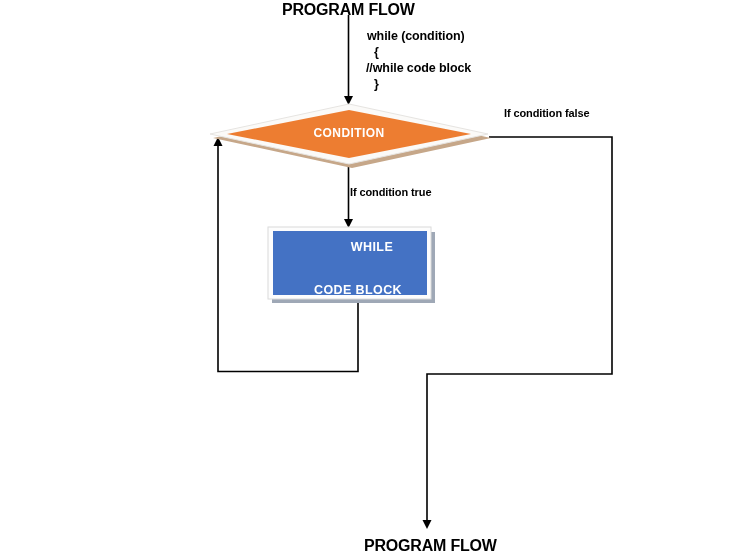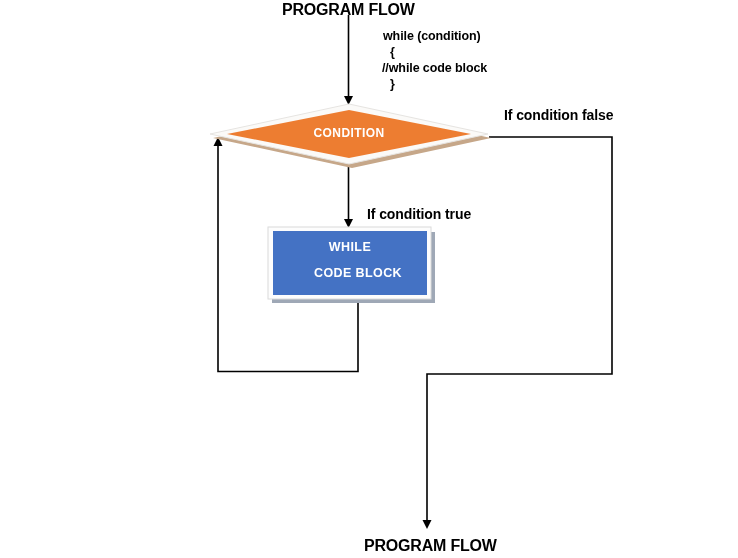--- a/index.html
+++ b/index.html
@@ -14,34 +14,34 @@
   #flowchart-svg { position: absolute; left: 0; top: 0; }
   .connector { fill: none; stroke-width: 1.6px; }
   .label {
     position: absolute;
     font-weight: bold;
     color: #000000;
     white-space: nowrap;
     line-height: 1;
   }
   .title-label   { font-size: 16px; letter-spacing: -0.2px; }
-  .code-line     { font-size: 12.5px; letter-spacing: -0.1px; margin-left: 16px; }
-  .branch-label  { font-size: 14px;  letter-spacing: -0.1px; }
+  .code-line     { font-size: 12.5px; letter-spacing: -0.1px; }
+  .branch-label  { font-size: 11px;  letter-spacing: -0.1px; }
   .shape-text {
     position: absolute;
     font-weight: bold;
     color: #ffffff;
     text-align: center;
     white-space: nowrap;
     line-height: 1;
     letter-spacing: 0.4px;
   }
   .condition-text { left: 210px; top: 127px; width: 278px; font-size: 12px; }
-  .while-text-1   { left: 273px; top: 241px; width: 154px; font-size: 12.5px; }
-  .while-text-2   { left: 273px; top: 267px; width: 170px; font-size: 12.5px; }
+  .while-text-1   { left: 273px; top: 241px; width: 154px; font-size: 12.5px; padding-left: 22px; }
+  .while-text-2   { left: 273px; top: 284px; width: 170px; font-size: 12.5px; }
 </style>
 </head>
 <body>
 
 <div id="stage">
 
   <svg id="flowchart-svg" width="738" height="558" viewBox="0 0 738 558">
 
     <line class="connector" x1="348.5" y1="15" x2="348.5" y2="97" stroke="#000000"></line>
     <polygon points="348.5,105 344,96 353,96" fill="#000000"></polygon>
@@ -69,20 +69,20 @@
   <div>
     <div class="label code-line" style="left:367px; top:30px;">while (condition)</div>
     <div class="label code-line" style="left:374px; top:46px;">{</div>
     <div class="label code-line" style="left:366px; top:62px;">//while code block</div>
     <div class="label code-line" style="left:374px; top:78px;">}</div>
   </div>
 
   <div class="shape-text condition-text">CONDITION</div>
 
   <div class="label branch-label" style="left:504px; top:108px;">If condition false</div>
-  <div class="label branch-label" style="left:367px; top:187px;margin-top:20px;">If condition true</div>
+  <div class="label branch-label" style="left:350px; top:187px;">If condition true</div>
 
   <div class="shape-text while-text-1">WHILE</div>
   <div class="shape-text while-text-2">CODE BLOCK</div>
 
   <div class="label title-label" style="left:364px; top:538px;">PROGRAM FLOW</div>
 
 </div>
 
 </body></html>

